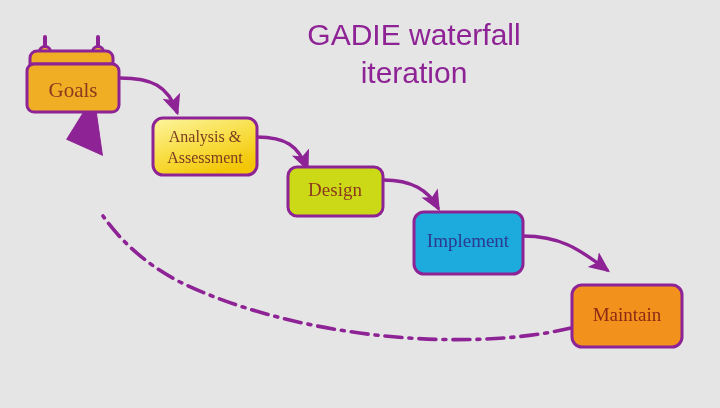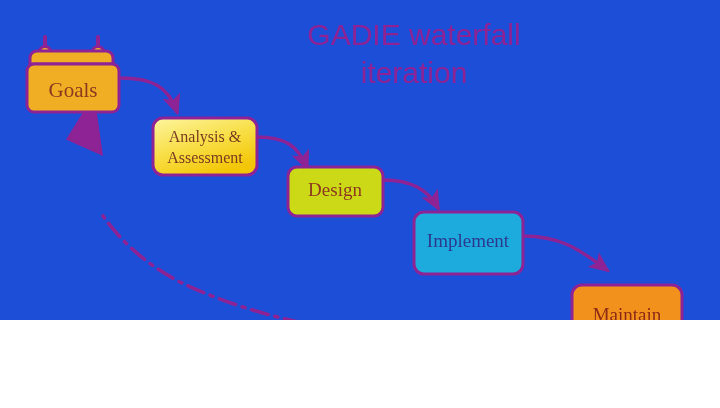--- a/index.html
+++ b/index.html
@@ -3,22 +3,22 @@
 <meta charset="utf-8">
 <style>
   html, body {
     margin: 0;
     padding: 0;
     background: #ffffff;
   }
   #canvas {
     position: relative;
     width: 720px;
-    height: 320px;
-    background: #1d4ed8;
+    height: 408px;
+    background: #e5e5e5;
     overflow: hidden;
     font-family: "Liberation Sans", sans-serif;
     text-align: center;
   }
   #diagram-svg {
     position: absolute;
     left: 0;
     top: 0;
     width: 720px;
     height: 408px;

